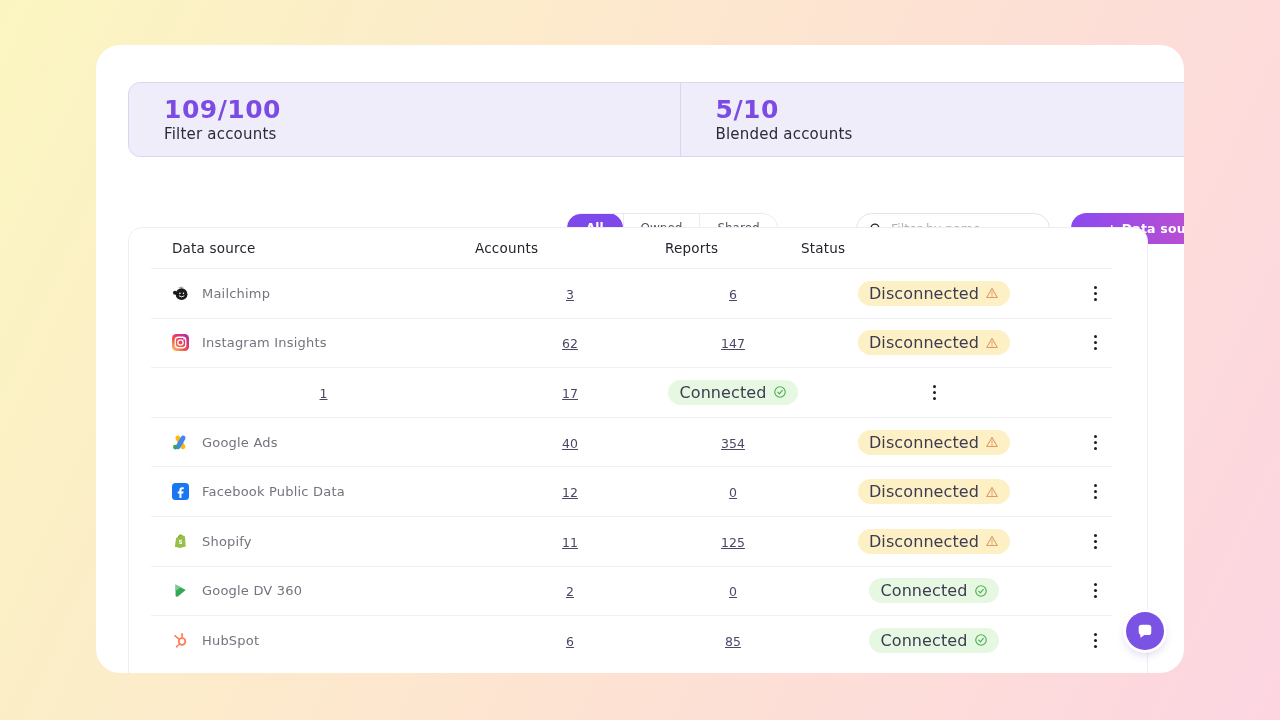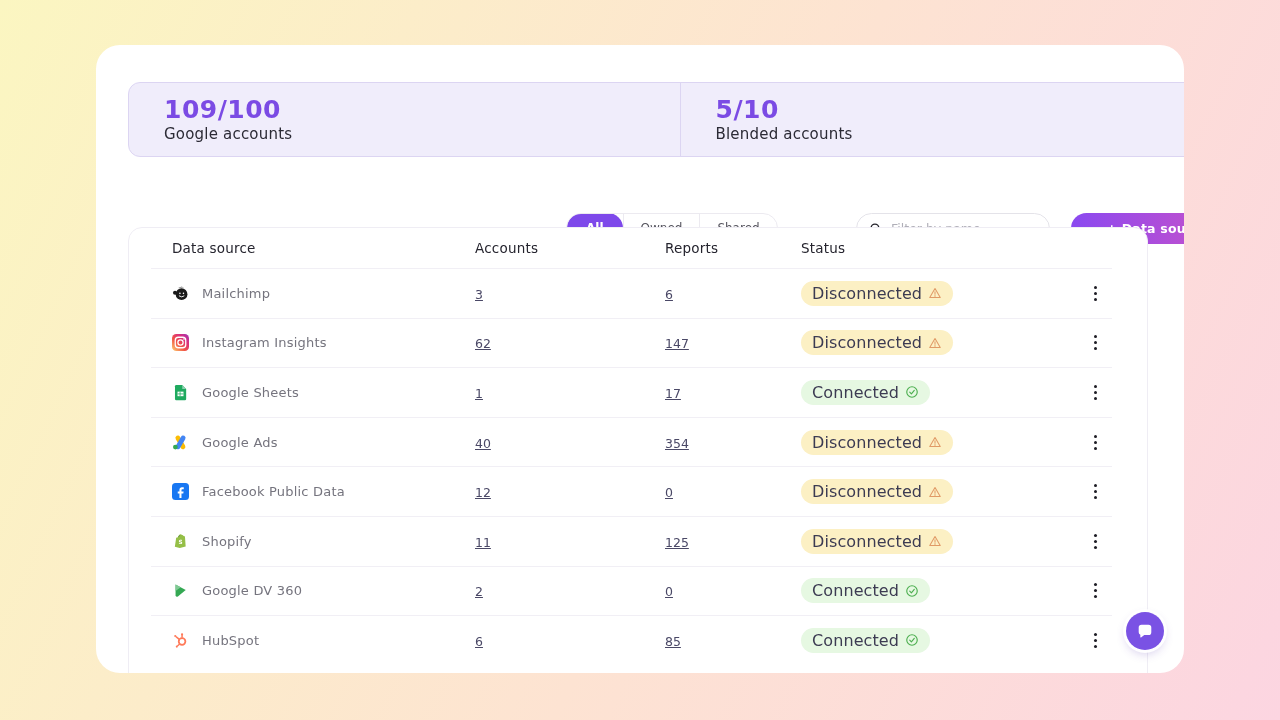--- a/index.html
+++ b/index.html
@@ -59,21 +59,21 @@
     position:absolute; left:32px; top:182px; width:1020px; height:470px;
     background:#fff; border:1px solid #efedf4; border-radius:14px;
   }
   .thead, .trow {
     display:grid; grid-template-columns:303px 190px 136px 1fr 56px;
     align-items:center; padding:0 24px 0 43px;
   }
   .thead { height:40px; }
   .th { font-size:13.5px; font-weight:normal; color:#25242e; letter-spacing:.2px; }
   .divider { height:1px; background:#f1eff5; margin:0 35px 0 22px; }
-  .trow { height:48.6px; }
+  .trow { height:48.6px;text-align:center; }
   .src-cell { display:flex; align-items:center; gap:13px; }
   .icon16 { width:17px; height:17px; flex:none; display:inline-flex; }
   .icon16 svg { width:17px; height:17px; }
   .src-name { font-size:13px; color:#75747e; letter-spacing:.2px; }
   .num-link { font-size:12.5px; color:var(--link,#4a4866); font-weight:500; text-decoration:underline; }
   .badge {
     display:inline-flex; align-items:center; gap:6px; height:25px;
     padding:0 11px; border-radius:13px; font-size:16px; color:#3c3b52; letter-spacing:.1px;
   }
   .badge.disconnected { background:var(--badgeWarnBg,#fcf0c4); }
@@ -95,21 +95,21 @@
 </style>
 </head>
 <body>
 
 <div class="stage">
   <div class="card">
 
     <div class="stats">
       <div class="stat">
         <div class="stat-value">109/100</div>
-        <div class="stat-label">Google accounts</div>
+        <div class="stat-label">Filter accounts</div>
       </div>
       <div class="stat">
         <div class="stat-value">5/10</div>
         <div class="stat-label">Blended accounts</div>
       </div>
     </div>
 
     <div class="tabs">
       <button class="tab active">All</button>
       <button class="tab">Owned</button>
@@ -210,34 +210,20 @@
     <div class="menu-cell">
       <button class="dots">
                 <i></i>
                 <i></i>
                 <i></i>
               </button>
     </div>
   </div>
           <div class="divider"></div>
           <div class="trow">
-    <div class="src-cell">
-      <span class="icon16">
-                <svg viewBox="0 0 24 24">
-                  <path d="M6 1.5h8.5L20 7v14a1.8 1.8 0 0 1-1.8 1.8H6A1.8 1.8 0 0 1 4.2 21V3.3A1.8 1.8 0 0 1 6 1.5z" fill="#1faa5f"></path>
-                  <path d="M14.5 1.5L20 7h-5.5z" fill="#8ed1b1"></path>
-                  <rect x="7.8" y="10.8" width="8.4" height="6.4" fill="#fff"></rect>
-                  <g stroke="#1faa5f" stroke-width="1.1">
-                    <line x1="7.8" y1="14" x2="16.2" y2="14"></line>
-                    <line x1="11.4" y1="10.8" x2="11.4" y2="17.2"></line>
-                  </g>
-                </svg>
-              </span>
-      <span class="src-name">Google Sheets</span>
-    </div>
     <div><a href="#" class="num-link">1</a></div>
     <div><a href="#" class="num-link">17</a></div>
     <div>
       <span class="badge connected">
         <span class="badge-label">Connected</span>
         <span class="badge-icon">
                   <svg width="14" height="14" viewBox="0 0 16 16" fill="none">
                     <circle cx="8" cy="8" r="6" stroke="#4cae4f" stroke-width="1.3"></circle>
                     <path d="M5.4 8.2l1.9 1.9 3.3-4" stroke="#4cae4f" stroke-width="1.3" stroke-linecap="round" stroke-linejoin="round"></path>
                   </svg>

